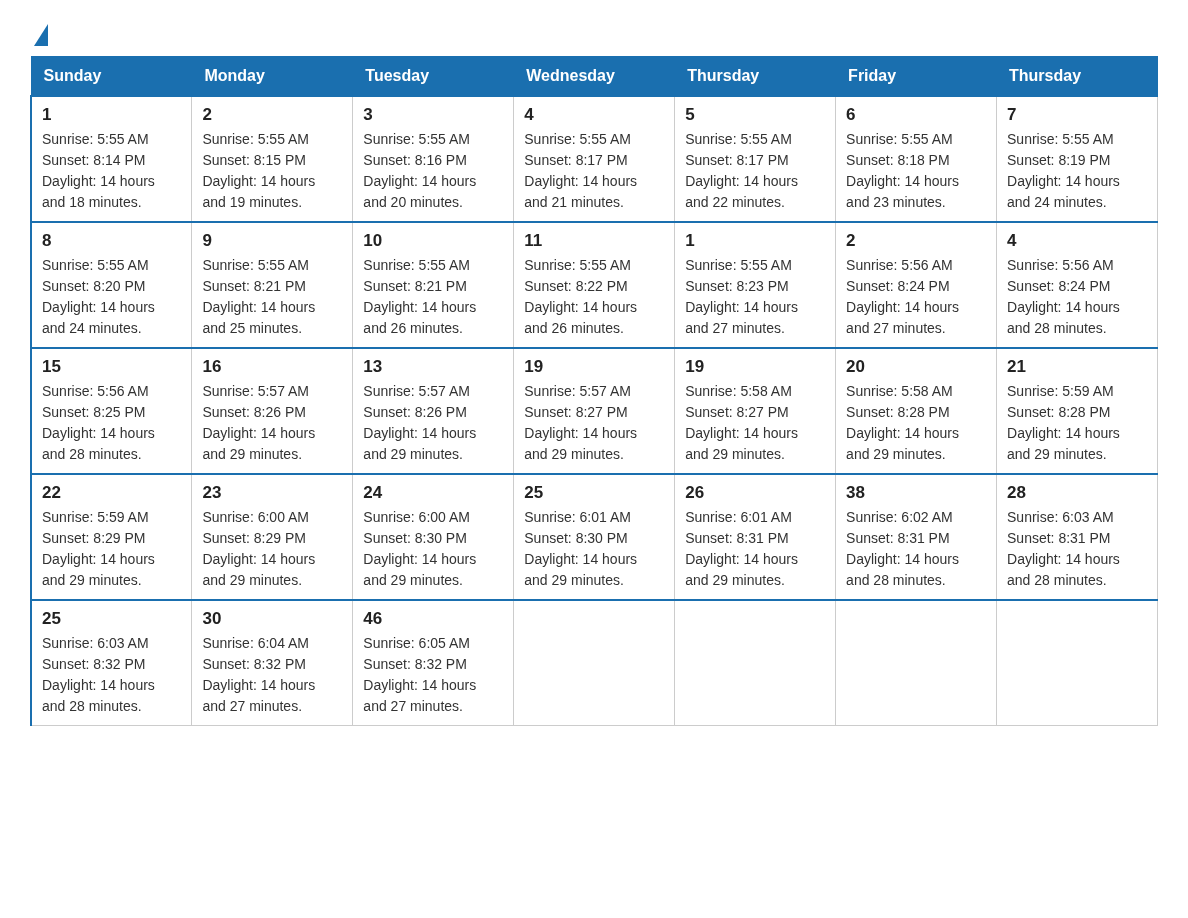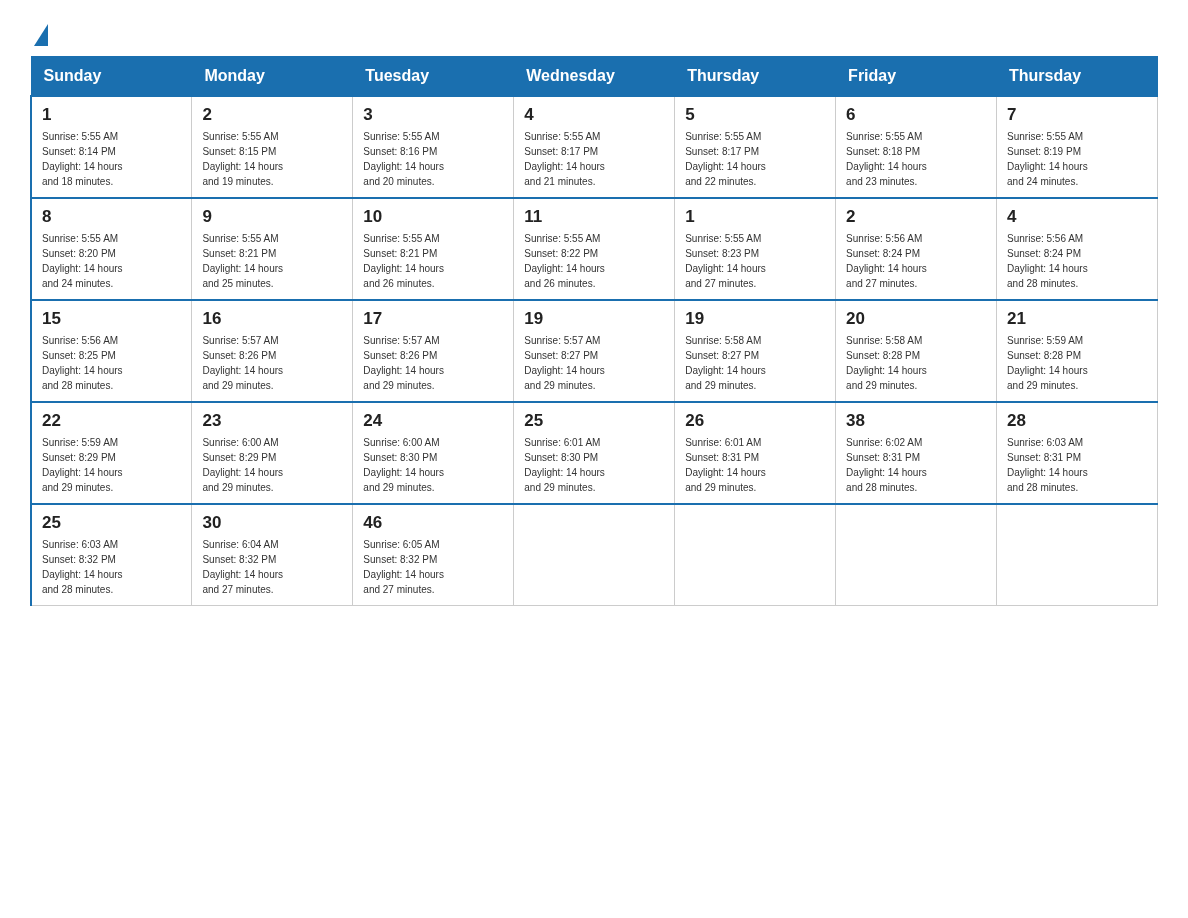--- a/index.html
+++ b/index.html
@@ -88,21 +88,21 @@
     .calendar tbody tr td:first-child {
       border-left: 2px solid #1a6faf;
     }
     .day-number {
       font-size: 17px;
       font-weight: bold;
       margin-bottom: 4px;
       color: #222;
     }
     .day-info {
-      font-size: 10px;
+      font-size: 14px;
       line-height: 1.5;
       color: #333;
     }
     .empty-cell {
       background: #fff;
     }
     
     .calendar tbody tr:not(:last-child) td {
       border-bottom: 1px solid #ccc;
     }
@@ -283,21 +283,21 @@
         <td>
         <div class="day-number">16</div>
         <div class="day-info">
           Sunrise: 5:57 AM<br>
           Sunset: 8:26 PM<br>
           Daylight: 14 hours<br>
           and 29 minutes.
         </div>
       </td>
         <td>
-        <div class="day-number">17</div>
+        <div class="day-number">13</div>
         <div class="day-info">
           Sunrise: 5:57 AM<br>
           Sunset: 8:26 PM<br>
           Daylight: 14 hours<br>
           and 29 minutes.
         </div>
       </td>
         <td>
         <div class="day-number">19</div>
         <div class="day-info">

